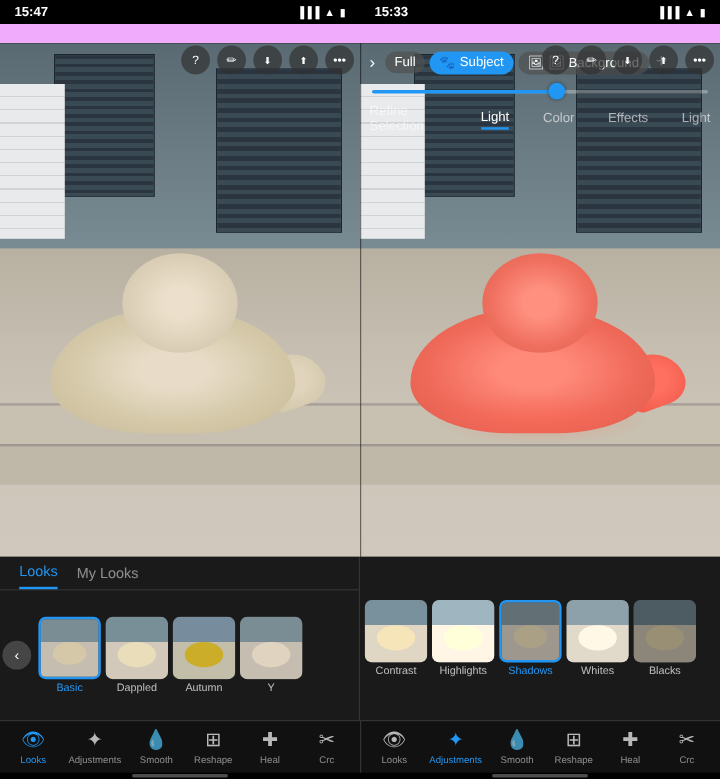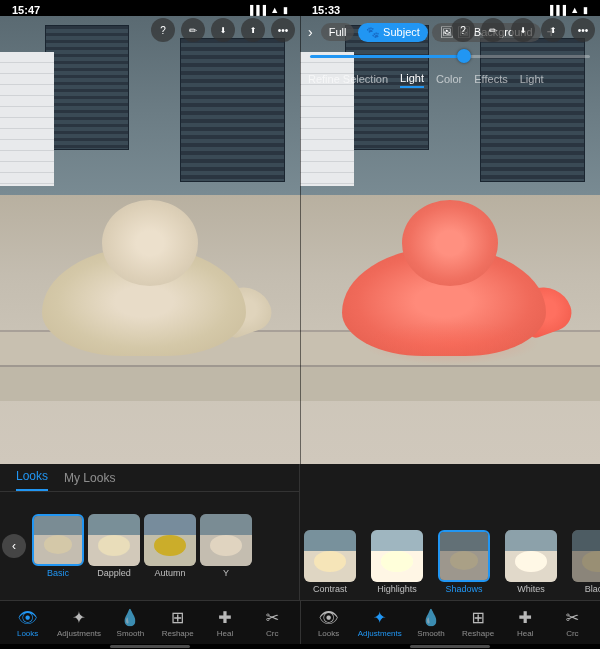--- a/index.html
+++ b/index.html
@@ -10,22 +10,22 @@
       font-family: -apple-system, BlinkMacSystemFont, 'Helvetica Neue', sans-serif;
       overflow: hidden;
       display: flex;
       flex-direction: column;
     }
 
     
     .status-bars {
       display: flex;
       width: 100%;
-      height: 16px;
-      background: #8b5cf6;
+      height: 36px;
+      background: #f0abfc;
     }
     .status-bar {
       width: 50%;
       height: 20px;
       display: flex;
       align-items: center;
       justify-content: space-between;
       padding: 0 12px;
       background: #000;
     }
@@ -310,21 +310,21 @@
     
     .refine-tabs {
       position: absolute;
       top: 52px;
       left: 0;
       right: 0;
       height: 24px;
       display: flex;
       align-items: center;
       padding: 0 8px;
-      gap: 12px;
+      gap: 28px;
       z-index: 10;
     }
     .refine-tab {
       font-size: 11px;
       color: rgba(255,255,255,0.6);
       cursor: pointer;
       padding-bottom: 2px;
     }
     .refine-tab.active {
       color: #fff;
@@ -457,23 +457,23 @@
     }
     .mini-dog-basic { background: #d4c8a8; }
     .mini-dog-spring { background: #e8dcc8; filter: brightness(1.1) saturate(0.8); }
     .mini-dog-dappled { background: #c8c0a8; filter: contrast(1.2); }
     .mini-dog-autumn { background: #c8a868; filter: saturate(1.3); }
     .mini-dog-y { background: #e0d4c0; }
 
     
     .adjustments-scroll {
       display: flex;
-      align-items: flex-end;
+      align-items: center;
       padding: 6px 4px;
-      gap: 15px;
+      gap: 4px;
       overflow-x: hidden;
       flex: 1;
     }
 
     .adj-item {
       display: flex;
       flex-direction: column;
       align-items: center;
       gap: 2px;
       cursor: pointer;

